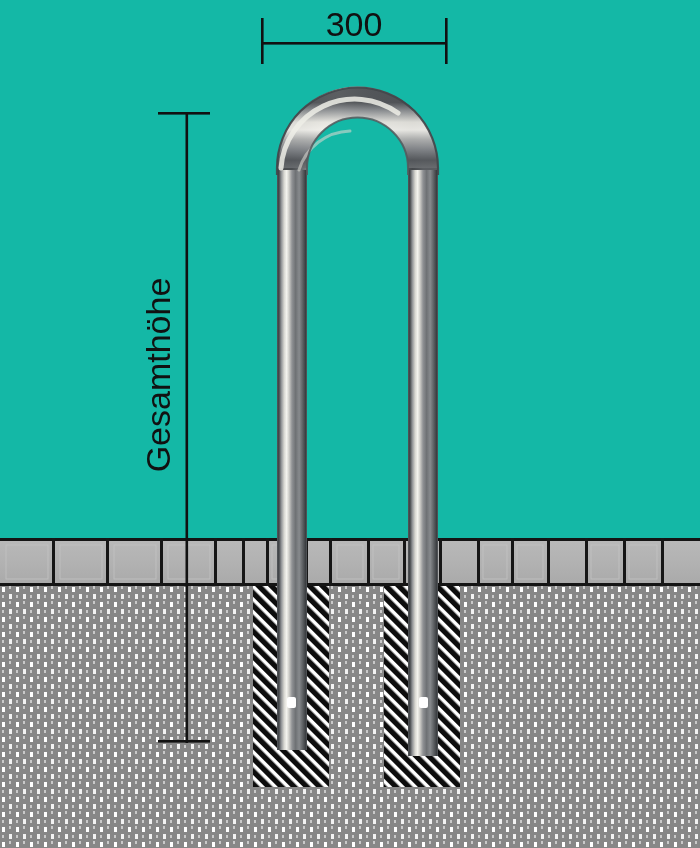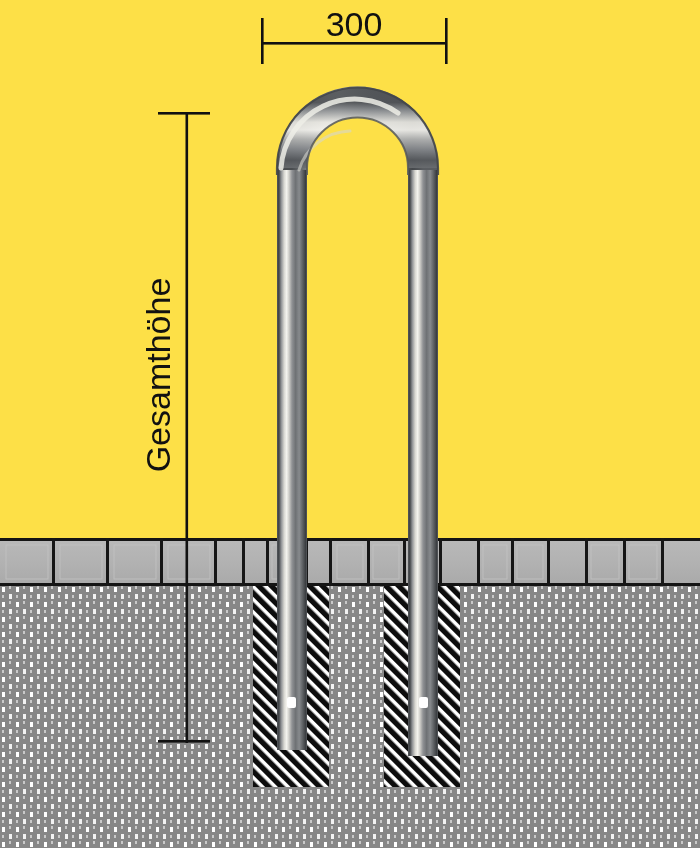--- a/index.html
+++ b/index.html
@@ -7,21 +7,21 @@
     padding: 0;
     background: #ffffff;
   }
   body {
     font-family: "Liberation Sans", sans-serif;
   }
   #drawing {
     position: relative;
     width: 700px;
     height: 848px;
-    background: #fde047;
+    background: #14b8a6;
     overflow: hidden;
   }
   #drawing svg {
     display: block;
   }
   .dim-text {
     font-family: "Liberation Sans", sans-serif;
     fill: #111111;
   }
 </style>

